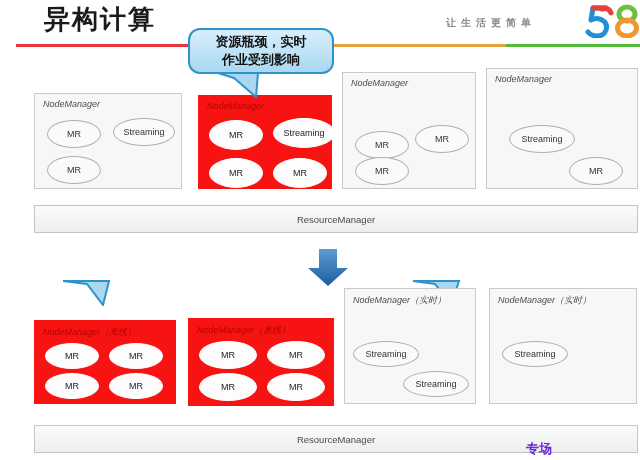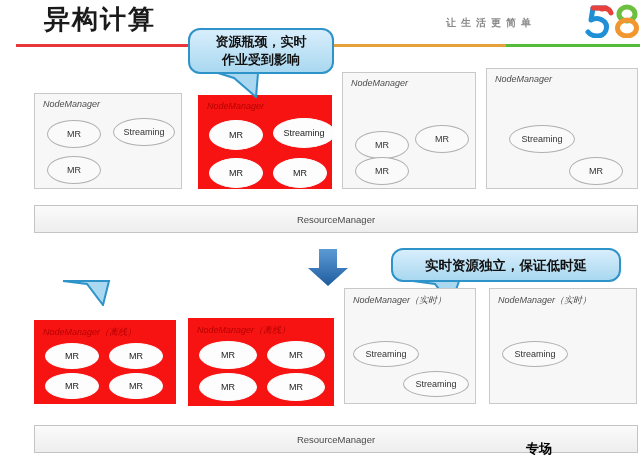--- a/index.html
+++ b/index.html
@@ -89,21 +89,21 @@
     line-height:1.35;
   }
   .tail{position:absolute;width:0;height:0;}
 
   
   .arrow{position:absolute;}
 
   
   .wm{
     position:absolute;right:4px;bottom:2px;
-    font-size:13px;color:#000000;font-weight:bold;
+    font-size:13px;color:#6d28d9;font-weight:bold;
     font-family:"DejaVu Sans","Liberation Sans",sans-serif;
     text-align:right;
   }
 </style>
 </head>
 <body>
 
 <div class="slide">
 
   <div class="hdr-title">异构计算</div>
@@ -169,23 +169,20 @@
   <svg class="arrow" style="left:290px;top:248px;width:44px;height:40px;" viewBox="0 0 44 40">
     <defs>
       <linearGradient id="agrad" x1="0" y1="0" x2="0" y2="1">
         <stop offset="0" stop-color="#5b9bd5"></stop>
         <stop offset="1" stop-color="#1f5c9e"></stop>
       </linearGradient>
     </defs>
     <path d="M13 1 H31 V20 H42 L22 38 L2 20 H13 Z" fill="url(#agrad)"></path>
   </svg>
 
-  <div class="callout" style="left:375px;top:248px;width:230px;height:34px;font-size:13.5px;">
-    <span>实时资源独立，保证低时延</span>
-  </div>
   <svg class="tail" style="left:395px;top:280px;width:70px;height:26px;" viewBox="0 0 70 26">
     <path d="M2 1 L48 1 L40 25 L24 4 Z" fill="#a9d8f0" stroke="#2e93c9" stroke-width="2"></path>
   </svg>
 
   <div id="bottom-nodes">
       <div class="nm red" style="left: 18px; top: 320px; width: 142px; height: 84px;">
         <div class="nm-label">NodeManager（离线）</div>
         <div class="oval" style="left: 10px; top: 22px; width: 54px; height: 26px;">MR</div>
         <div class="oval" style="left: 74px; top: 22px; width: 54px; height: 26px;">MR</div>
         <div class="oval" style="left: 10px; top: 52px; width: 54px; height: 26px;">MR</div>

